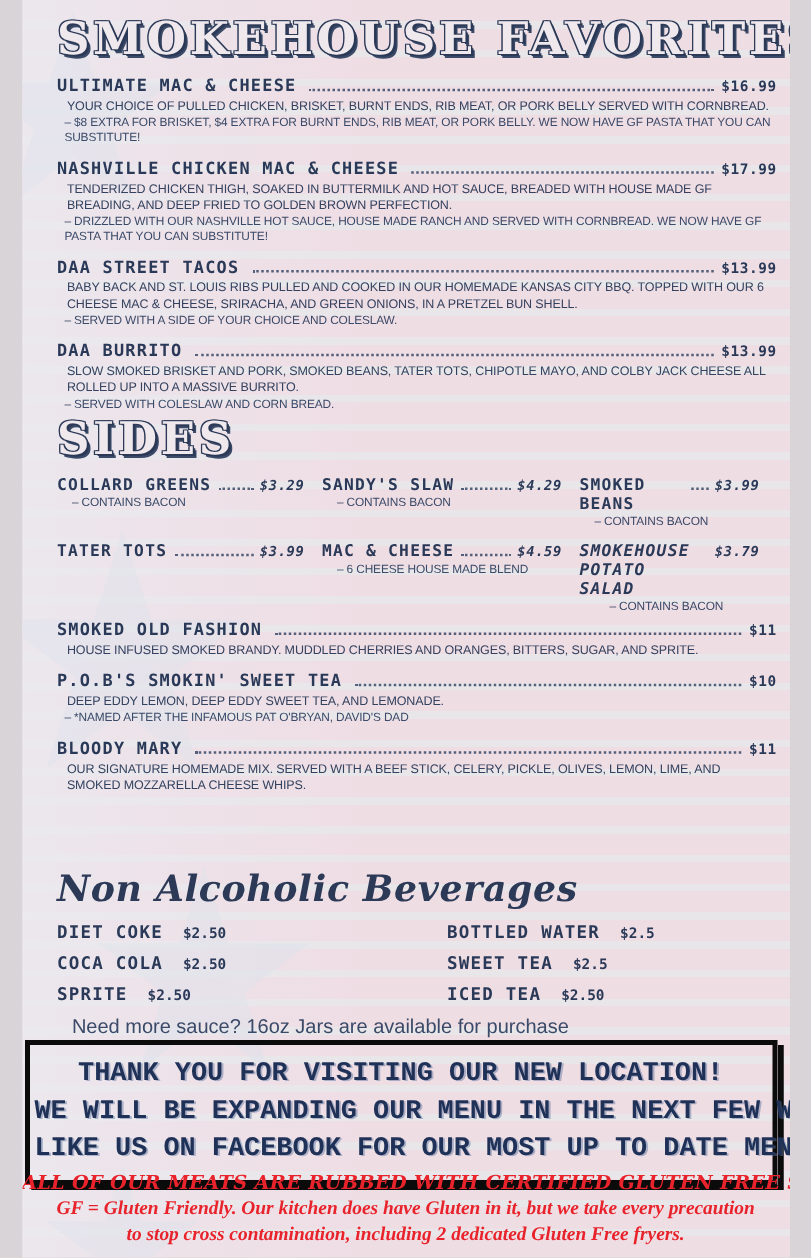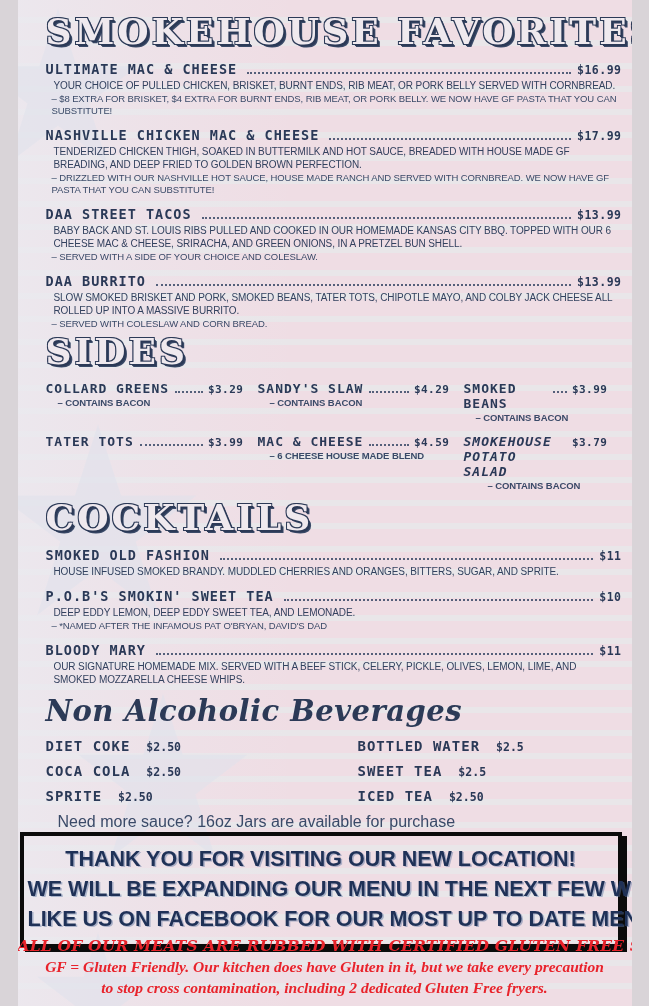--- a/index.html
+++ b/index.html
@@ -84,22 +84,22 @@
 
   
   .sides-grid {
     display: grid;
     grid-template-columns: 212px 206px 1fr;
     column-gap: 0;
     row-gap: 10px;
   }
   .side-item .item-name { font-size: 13px; white-space: normal; line-height: 15px; }
   .side-item .dots { margin: 0 5px 3px 6px; }
-  .side-item .price { font-size: 11px; }
-  .side-item .note { margin-left: 12px; font-weight: bold; }
+  .side-item .price { font-size: 11px; font-style: italic; }
+  .side-item .note { margin-left: 12px; }
   .side-item.no-dots .dots { border-bottom: none; min-width: 8px; }
   .side-item { padding-right: 14px; }
 
   
   .script-title {
     font-family: "DejaVu Serif", serif;
     font-style: italic;
     font-weight: bold;
     font-size: 29px;
     letter-spacing: 0.5px;
@@ -121,21 +121,21 @@
   
   .footer-box {
     position: absolute;
     left: 2px; right: 10px; top: 832px;
     border: 4px solid #0b0b0b;
     box-shadow: 5px 4px 0 #0b0b0b;
     padding: 8px 4px 10px;
     text-align: center;
   }
   .footer-line {
-    font-family: Liberation Sans, sans-serif;
+    font-family: Liberation Mono, monospace;
     font-weight: bold;
     font-size: 21.5px;
     line-height: 30px;
     color: #1f3157;
     text-shadow: 1.5px 1px 0 rgba(90,115,160,0.45);
     white-space: nowrap;
   }
 
   
   .gluten { position: absolute; left: 0; right: 0; top: 936px; text-align: center; }
@@ -275,21 +275,20 @@
           <span class="dots"></span>
           <span class="price">$3.79</span>
         </div>
         <div class="note" style="margin-left:24px;">– CONTAINS BACON</div>
       </div>
 
     </div>
   </div>
 
   <div class="section" style="top:496px;">
-    <div class="western">COCKTAILS</div>
 
     <div class="item">
       <div class="item-line">
         <span class="item-name">SMOKED OLD FASHION</span>
         <span class="dots"></span>
         <span class="price">$11</span>
       </div>
       <div class="desc">HOUSE INFUSED SMOKED BRANDY.  MUDDLED CHERRIES AND ORANGES, BITTERS, SUGAR, AND SPRITE.</div>
     </div>
 

